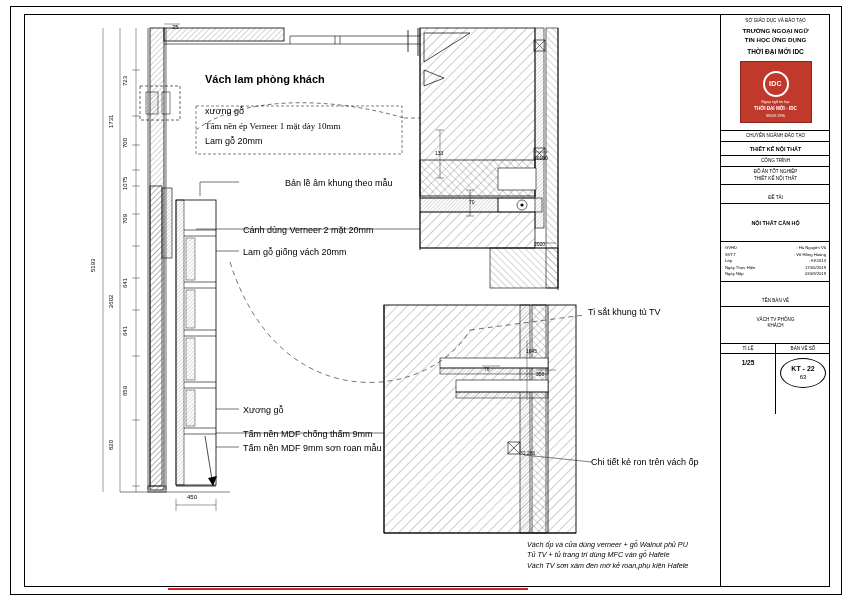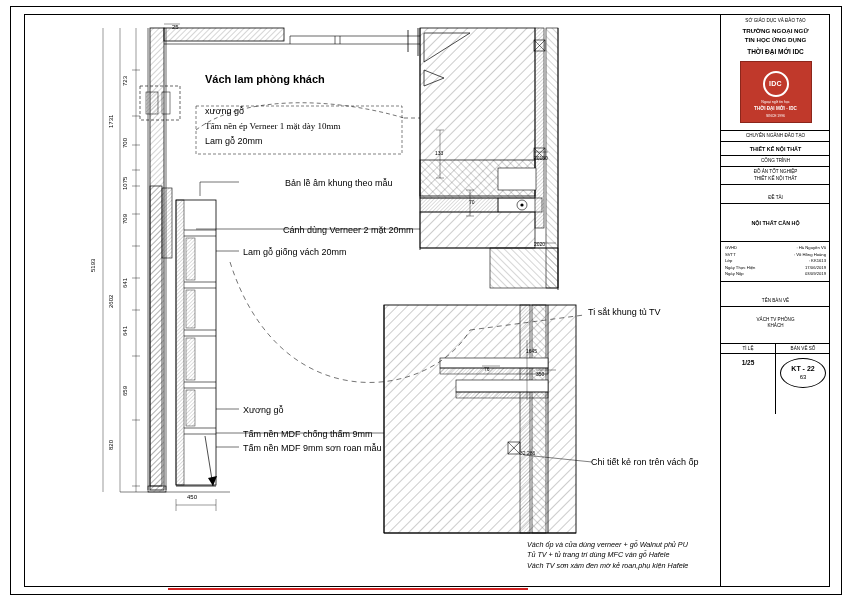--- a/index.html
+++ b/index.html
@@ -311,21 +311,21 @@
       <line x1="239" y1="433" x2="384" y2="433"></line>
       <line x1="239" y1="447" x2="216" y2="447"></line>
     </g>
   </svg>
 
   <div class="dtext big" style="left:205px; top:73px;">Vách lam phòng khách</div>
   <div class="dtext" style="left:205px; top:106px;">xương gỗ</div>
   <div class="dtext" style="left:205px; top:121px;font-family:Liberation Serif, serif;">Tấm nền ép Verneer 1 mặt dày 10mm</div>
   <div class="dtext" style="left:205px; top:136px;">Lam gỗ 20mm</div>
   <div class="dtext" style="left:243px; top:178px;margin-left:42px;">Bản lề âm khung theo mẫu</div>
-  <div class="dtext" style="left:243px; top:225px;margin-left:40px;">Cánh dùng Verneer 2 mặt 20mm</div>
+  <div class="dtext" style="left:243px; top:225px;">Cánh dùng Verneer 2 mặt 20mm</div>
   <div class="dtext" style="left:243px; top:247px;">Lam gỗ giống vách 20mm</div>
   <div class="dtext" style="left:588px; top:307px;">Ti sắt khung tủ TV</div>
   <div class="dtext" style="left:243px; top:405px;">Xương gỗ</div>
   <div class="dtext" style="left:243px; top:429px;">Tấm nền MDF chống thấm 9mm</div>
   <div class="dtext" style="left:243px; top:443px;">Tấm nền MDF 9mm sơn roan mẫu</div>
   <div class="dtext" style="left:591px; top:457px;">Chi tiết kẻ ron trên vách ốp</div>
 
   <div class="dtext small" style="left:172px; top:24px;">25</div>
   <div class="dtext small" style="left:122px; top:86px; transform:rotate(-90deg); transform-origin:left top;">723</div>
   <div class="dtext small" style="left:108px; top:128px; transform:rotate(-90deg); transform-origin:left top;">1731</div>

